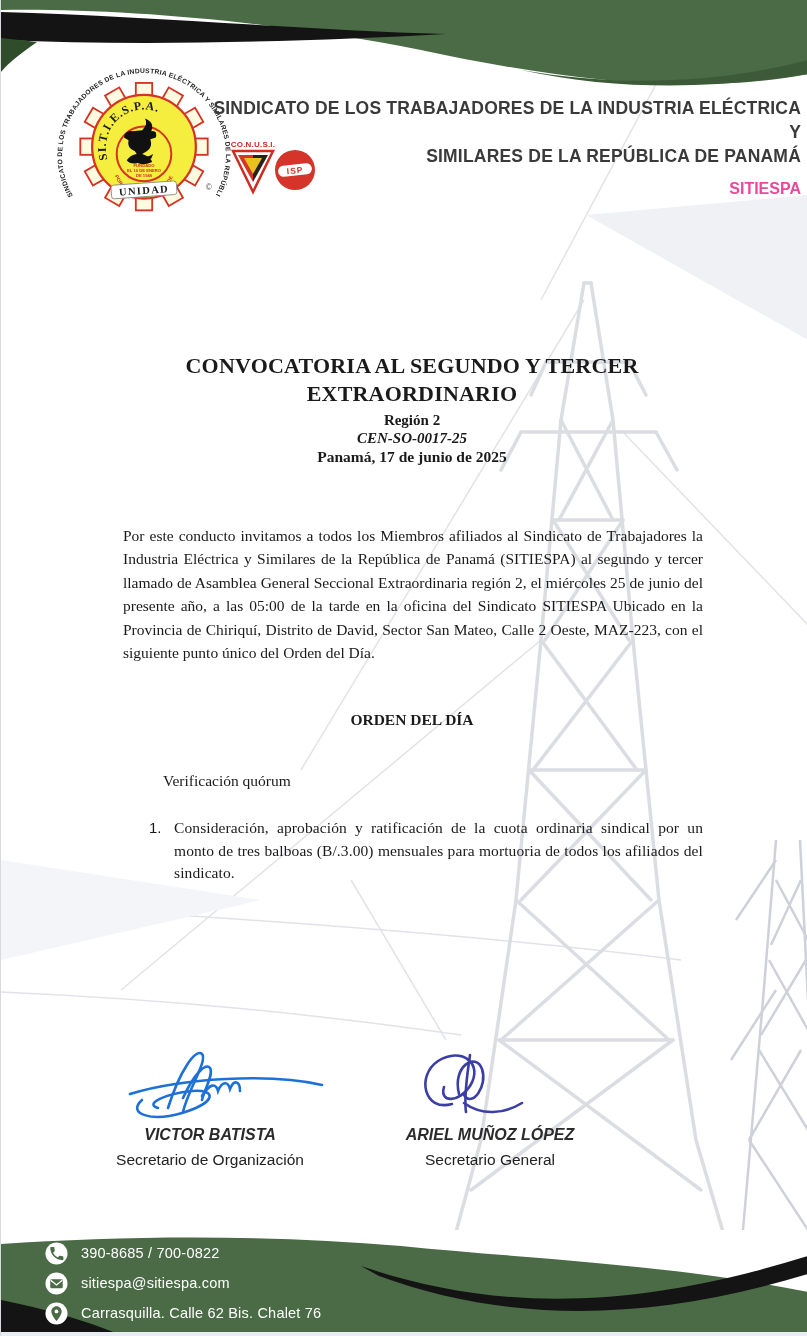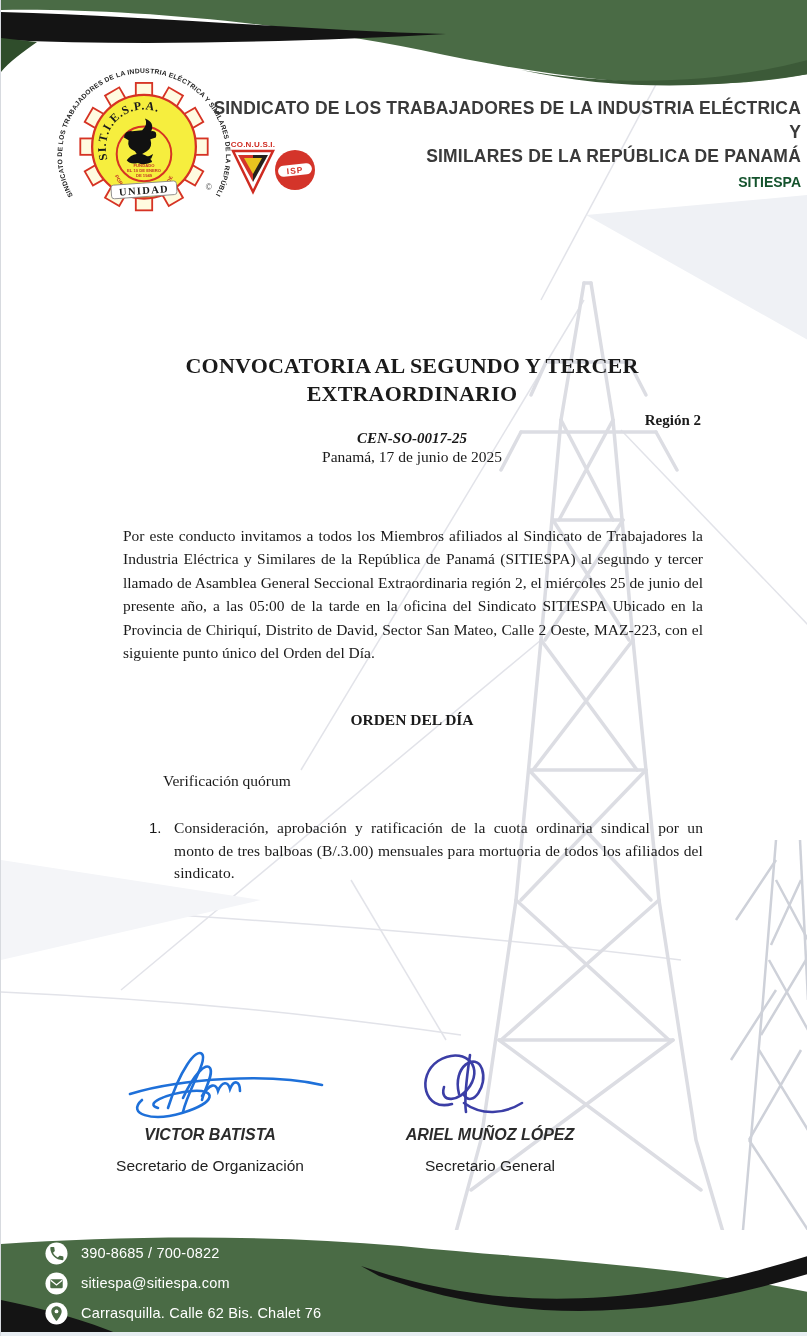--- a/index.html
+++ b/index.html
@@ -9,50 +9,50 @@
     border-left:1px solid #d7dadf;border-bottom:1px solid #cfd6dd;
   }
   svg{display:block}
   
   .hdr-art{position:absolute;top:0;left:0;z-index:1}
   .seal{position:absolute;left:52px;top:52px;width:182px;height:182px;z-index:2}
   .conusi{position:absolute;left:228px;top:138px;width:48px;height:60px;z-index:2}
   .isp{position:absolute;left:272px;top:148px;width:44px;height:44px;z-index:2}
   .hdr-text{position:absolute;top:96px;right:7px;width:600px;text-align:right;z-index:2;color:#3a3a3a;}
   .hdr-line{font-weight:bold;font-size:17.5px;line-height:24px;letter-spacing:.2px;}
-  .hdr-acro{font-weight:bold;font-size:14px;line-height:24px;margin-top:2px;color:#14532d;}
+  .hdr-acro{font-weight:bold;font-size:16px;line-height:24px;margin-top:9px;color:#ec4899;}
   .hdr-res{font-size:14px;line-height:18px;margin-top:3px;color:#4e4e4e;}
   
   .wm{position:absolute;inset:0;z-index:0;pointer-events:none}
   
   .doc{position:absolute;inset:0;z-index:2;color:#1a1a1a;}
   .title-block{position:absolute;top:352px;left:122px;width:578px;text-align:center;font-family:"Liberation Serif",serif;}
   .title-line{font-weight:bold;font-size:22px;line-height:28px;letter-spacing:.2px;}
-  .region{font-weight:bold;font-size:15px;line-height:18px;margin-top:3px;text-align:right;}
+  .region{font-weight:bold;font-size:15px;line-height:18px;margin-top:3px;}
   .refnum{font-weight:bold;font-style:italic;font-size:15px;line-height:18px;}
-  .dateline{font-weight:normal;font-size:15.5px;line-height:19px;}
+  .dateline{font-weight:bold;font-size:15.5px;line-height:19px;}
   .intro{position:absolute;top:508px;left:122px;width:580px;text-align:justify;
          font-family:"Liberation Serif",serif;font-size:15.5px;line-height:23.5px;}
   .intro .b{font-weight:normal;}
   .agenda-h{position:absolute;top:711px;left:122px;width:578px;text-align:center;
             font-family:"Liberation Serif",serif;font-weight:bold;font-size:15.5px;}
   .quorum{position:absolute;top:772px;left:162px;font-family:"Liberation Serif",serif;font-size:15.5px;}
   .item{position:absolute;top:817px;left:148px;width:554px;display:flex;}
   .item-num{width:25px;flex:none;font-size:15px;line-height:22.5px;}
   .item-text{flex:1;text-align:justify;font-size:15.5px;line-height:22.5px;letter-spacing:.1px;font-family:Liberation Serif, serif;}
   .closing{position:absolute;top:922px;left:122px;width:588px;font-size:16.2px;line-height:31px;color:#222;}
   
   .sig{position:absolute;width:210px;text-align:center;}
   .sig-left{left:104px;top:1042px;}
   .sig-right{left:384px;top:1042px;}
   .sig svg{margin:0 auto;}
   .sig-left svg{position:relative;left:14px;}
   .sig-right svg{position:relative;left:-16px;}
   .sig-name{font-weight:bold;font-style:italic;font-size:16px;color:#2b2b2b;margin-top:2px;}
-  .sig-role{font-size:15.5px;color:#222;margin-top:13px;}
+  .sig-role{font-size:15.5px;color:#222;margin-top:7px;}
   
   .ftr-art{position:absolute;left:0;bottom:0;z-index:1}
   .contacts{position:absolute;left:44px;top:1238px;z-index:3;}
   .contact-row{display:flex;align-items:center;height:30px;}
   .contact-icon{width:23px;height:23px;flex:none;margin-right:13px;}
   .contact-text{color:#fff;font-size:14.5px;letter-spacing:.2px;}
 </style>
 </head>
 <body>
 

